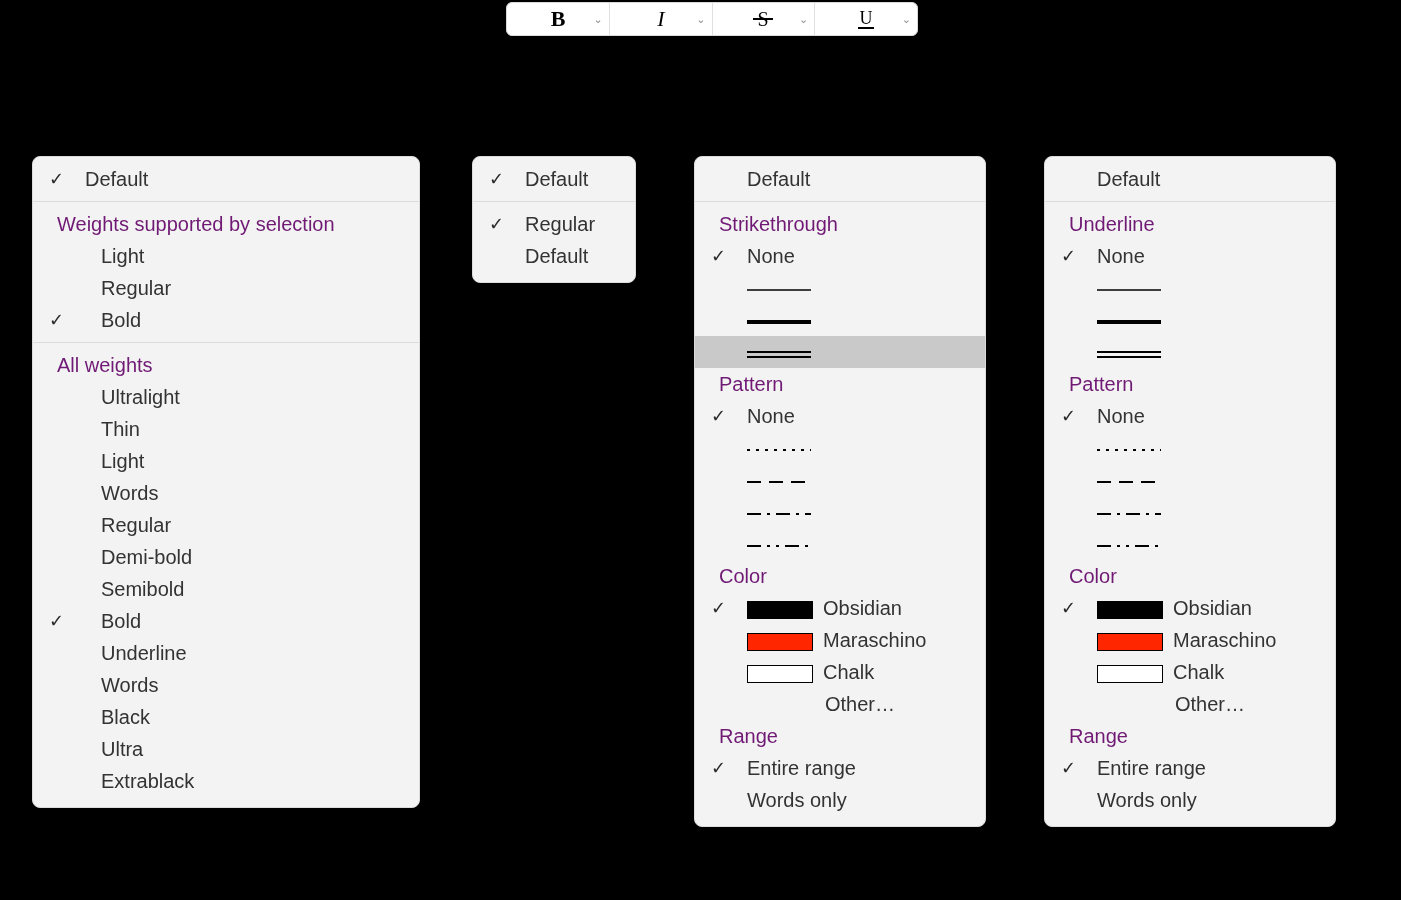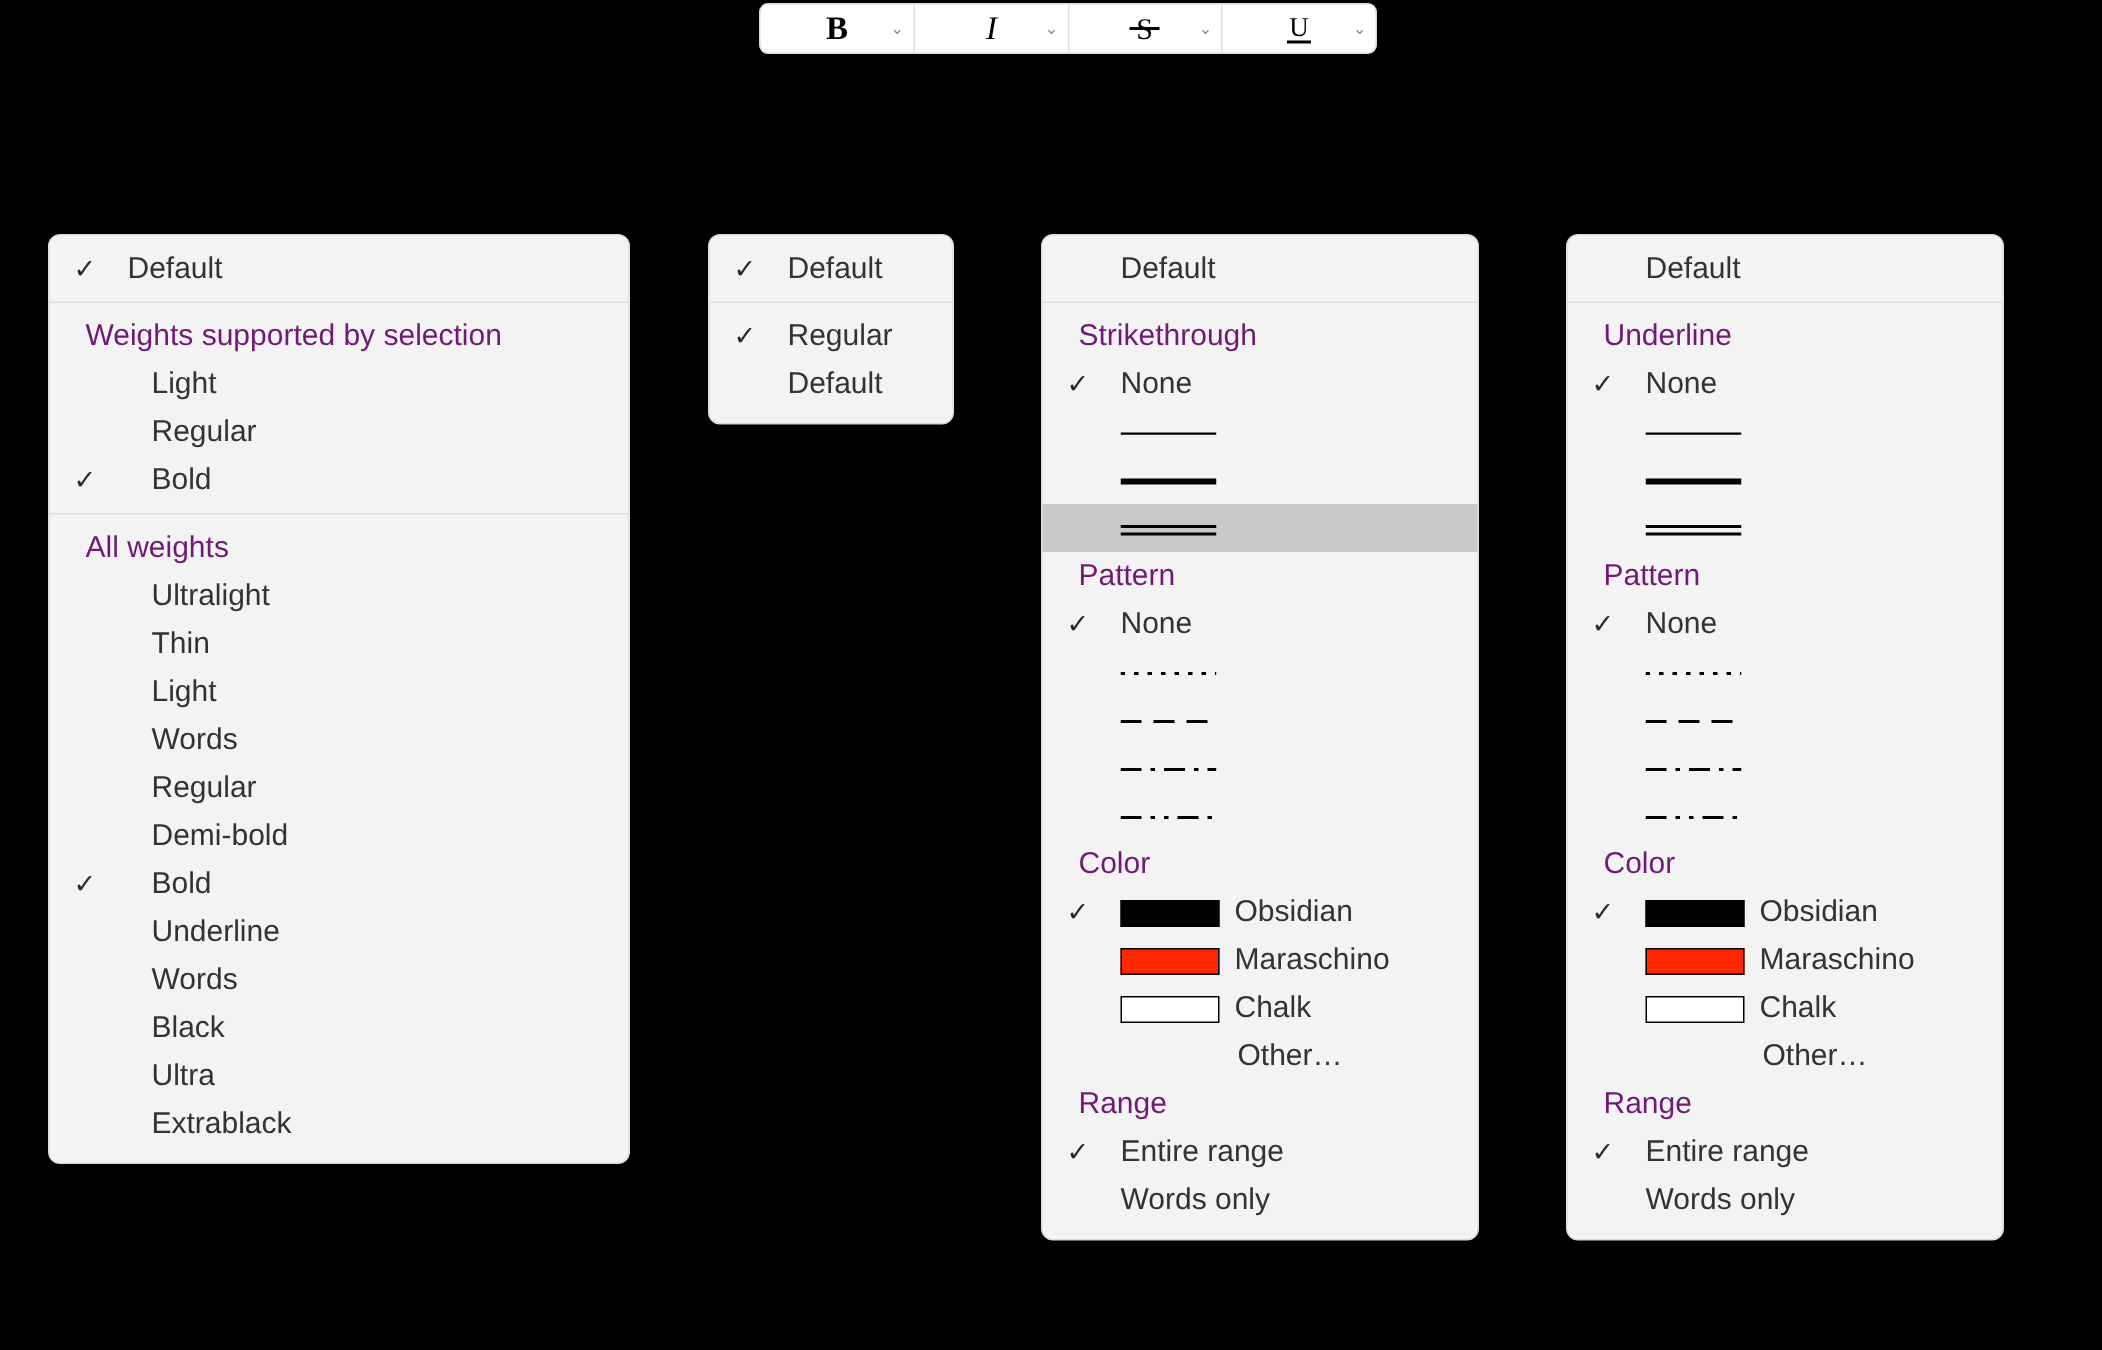--- a/index.html
+++ b/index.html
@@ -169,20 +169,21 @@
     </div>
   <div class="menu-sep"></div>
   <div class="menu-header">All weights</div>
   <div class="indent">
       <div class="menu-item"><span class="check"></span><span>Ultralight</span></div>
       <div class="menu-item"><span class="check"></span><span>Thin</span></div>
       <div class="menu-item"><span class="check"></span><span>Light</span></div>
       <div class="menu-item"><span class="check"></span><span>Words</span></div>
       <div class="menu-item"><span class="check"></span><span>Regular</span></div>
       <div class="menu-item"><span class="check"></span><span>Demi-bold</span></div>
+      <div class="menu-item"><span class="check"></span><span>Semibold</span></div>
       <div class="menu-item"><span class="check">✓</span><span>Bold</span></div>
       <div class="menu-item"><span class="check"></span><span>Underline</span></div>
       <div class="menu-item"><span class="check"></span><span>Words</span></div>
       <div class="menu-item"><span class="check"></span><span>Black</span></div>
       <div class="menu-item"><span class="check"></span><span>Ultra</span></div>
       <div class="menu-item"><span class="check"></span><span>Extrablack</span></div>
     </div>
 </div>
 
 <div id="menu-italic" class="menu">

